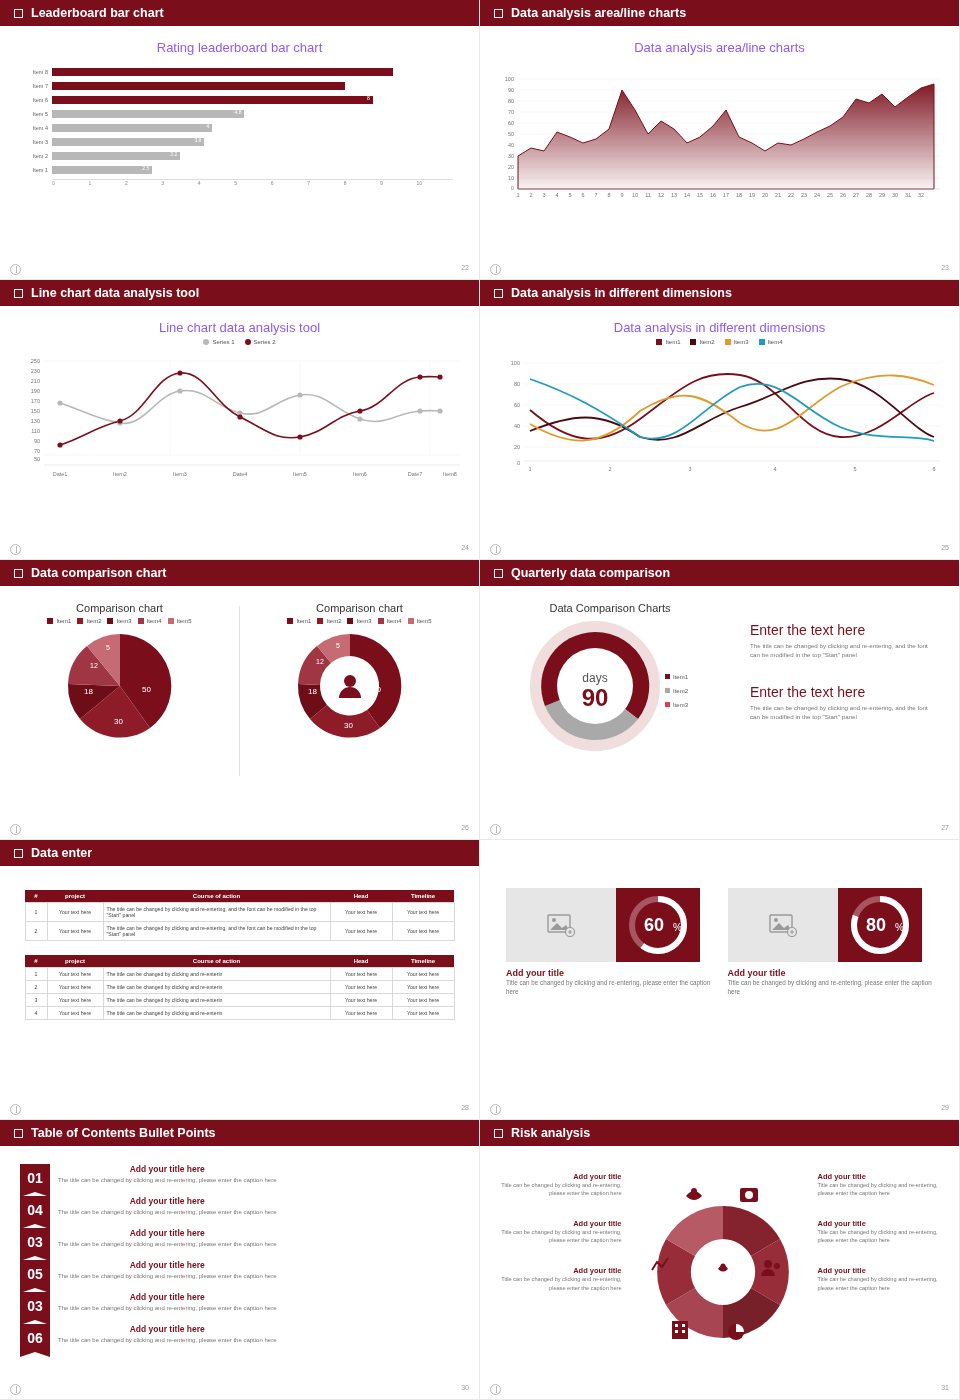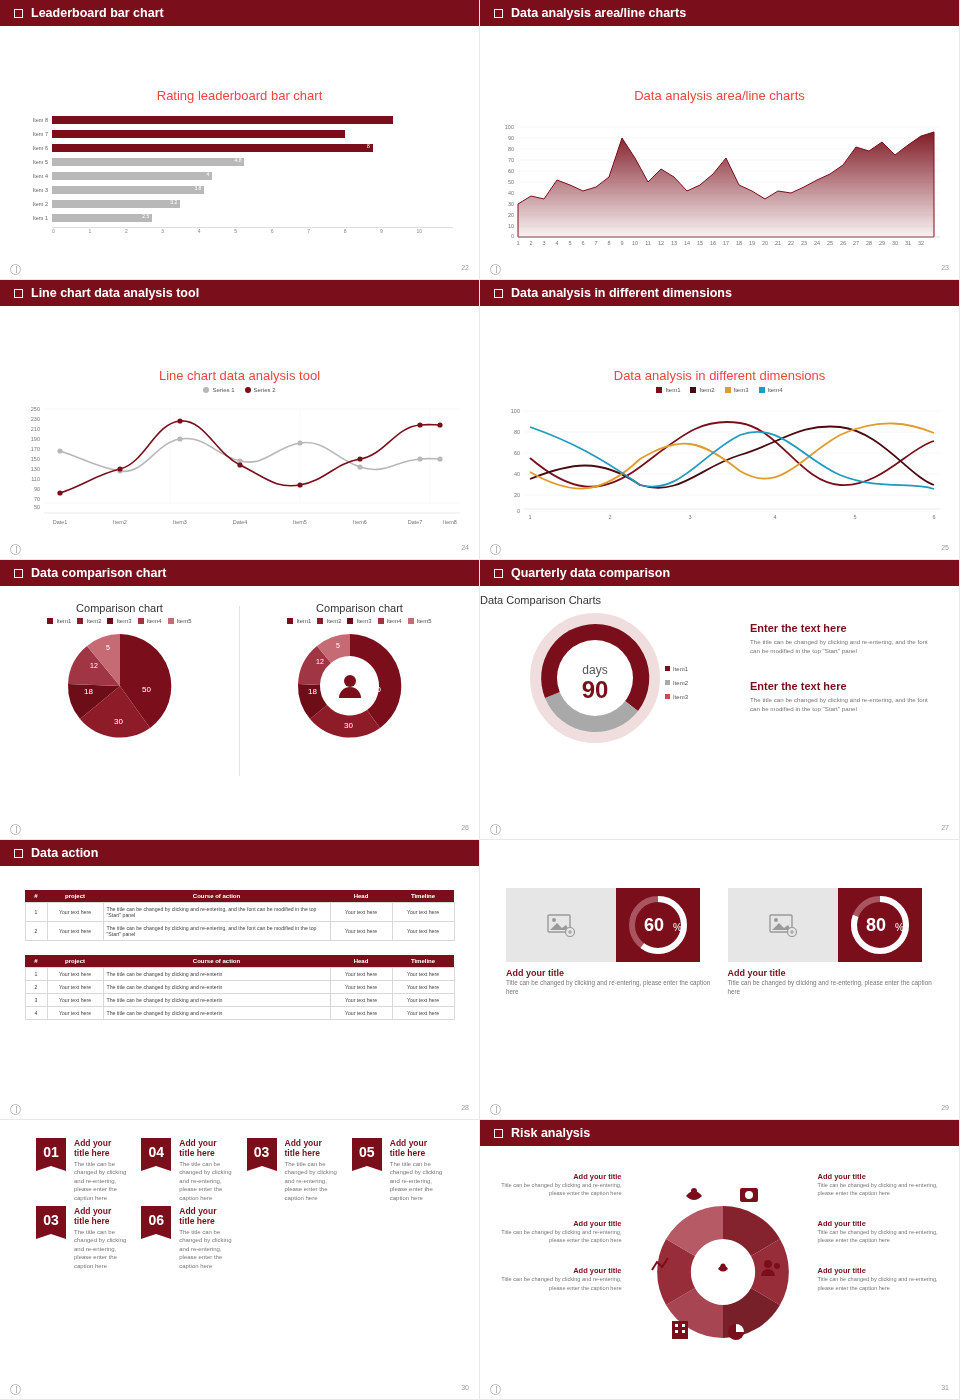--- a/index.html
+++ b/index.html
@@ -52,24 +52,23 @@
     position: relative;
   }
   .logo-mark::after {
     content: ''; position: absolute;
     left: 50%; top: 1px; bottom: 1px;
     width: 1px; background: #bbb;
   }
   .chart-title {
     text-align: center;
     font-size: 13px;
-    color: #ef4444;
+    color: #8b5cf6;
     padding-top: 14px;
     font-weight: normal;
-    margin-top: 48px;
   }
   .tick-lbl { font-size: 5.5px; fill: #777; }
 
   
   .barchart { padding: 10px 26px 0 26px; }
   .bar-row { display: flex; align-items: center; height: 14px; }
   .bar-cat { width: 26px; font-size: 5.5px; color: #666; text-align: right; padding-right: 4px;}
   .bar-track { flex: 1; position: relative; height: 8px; }
   .bar-fill { height: 8px; background: #b8b8b8; position: relative; }
   .bar-fill.hi { background: #7a0f1b; }
@@ -87,41 +86,41 @@
   .divider-v { width: 1px; background: #e0e0e0; margin: 20px 0; }
   .sub-title { text-align: center; font-size: 11px; color: #333; padding-top: 16px;}
 
   
   table.dt { width: 430px; margin: 8px auto 0; border-collapse: collapse; font-size: 5.5px; }
   table.dt th { background: #7a0f1b; color: #fff; font-size: 6px; padding: 3px 2px; font-weight: bold; }
   table.dt td { border: 1px solid #d9d9d9; padding: 3px 3px; color: #444; font-size: 5.2px; vertical-align: middle;}
   table.dt td.c { text-align: center; }
 
   
-  .toc { display: grid; grid-template-columns: 1fr 1fr 1fr 1fr; gap: 4px 14px; padding: 18px 36px; }
+  .toc { display: grid; grid-template-columns: 1fr; gap: 4px 14px; padding: 18px 20px; text-align: center; }
   .toc-item { display: flex; gap: 8px; }
   .toc-num {
     width: 30px; height: 28px; background: #7a0f1b; color: #fff;
     font-size: 14px; font-weight: bold; display: flex; align-items: center;
     justify-content: center; position: relative; flex: none;
   }
   .toc-num::after {
     content: ''; position: absolute; bottom: -5px; left: 0;
     border-left: 15px solid #7a0f1b; border-right: 15px solid #7a0f1b;
     border-bottom: 5px solid transparent;
   }
   .toc-t { font-size: 8.5px; font-weight: bold; color: #7a0f1b; margin-bottom: 2px;}
   .toc-d { font-size: 6px; color: #777; line-height: 1.4; }
 
   
   .risk-txt { font-size: 7.5px; font-weight: bold; color: #7a0f1b; }
   .risk-sub { font-size: 5.6px; color: #777; line-height: 1.45; }
 
   
-  .q-head { font-size: 11px; font-weight: bold; color: #7a0f1b; margin-bottom: 3px;}
+  .q-head { font-size: 14px; font-weight: normal; color: #7a0f1b; margin-bottom: 3px;}
   .q-body { font-size: 6.2px; color: #777; line-height: 1.5; }
 
   
   .cmp-card { display: flex; }
   .cmp-img { width: 110px; height: 74px; background: #e6e6e6; display:flex; align-items:center; justify-content:center;}
   .cmp-ring { width: 84px; height: 74px; background: #7a0f1b; display:flex;align-items:center;justify-content:center;}
   .addtitle { font-size: 9px; font-weight: bold; color: #7a0f1b; margin-top: 6px;}
   .addsub { font-size: 6.3px; color: #777; line-height:1.45; }
 </style>
 </head>
@@ -492,21 +491,21 @@
   </div>
 
   <div class="slide">
     <div class="slide-header">
       <span class="hdr-icon"></span>
       <span>Quarterly data comparison</span>
     </div>
     <div class="slide-body">
       <div style="display:flex;height:215px">
         <div style="width:260px;position:relative">
-          <div style="text-align:left;font-size:11px;color:#333;padding-top:8px">Data Comparison Charts</div>
+          <div style="text-align:center;font-size:11px;color:#333;padding-top:16px">Data Comparison Charts</div>
           <svg width="200" height="150" viewBox="0 0 200 150" style="margin-left:20px">
             <g transform="translate(95,72)">
               <circle cx="0" cy="0" r="54" fill="none" stroke="#f0dede" stroke-width="22"></circle>
               <path d="M0,-54 A54,54 0 0,1 43,33 L0,0 Z" fill="#7a0f1b"></path>
               <path d="M43,33 A54,54 0 0,1 -50,20 L0,0 Z" fill="#a9a9a9"></path>
               <path d="M-50,20 A54,54 0 0,1 0,-54 L0,0 Z" fill="#7a0f1b"></path>
               <circle cx="0" cy="0" r="38" fill="#fff"></circle>
               <text x="0" y="-4" text-anchor="middle" font-size="12" fill="#555">days</text>
               <text x="0" y="20" text-anchor="middle" font-size="24" font-weight="bold" fill="#7a0f1b">90</text>
             </g>
@@ -534,21 +533,21 @@
     </div>
     <div class="slide-footer">
       <span class="logo-mark"></span>
       <span>27</span>
     </div>
   </div>
 
   <div class="slide">
     <div class="slide-header">
       <span class="hdr-icon"></span>
-      <span>Data action</span>
+      <span>Data enter</span>
     </div>
     <div class="slide-body">
       <table class="dt" style="margin-top:24px">
         <tbody>
             <tr>
           <th style="width:22px">#</th>
           <th style="width:56px">project</th>
           <th>Course of action</th>
           <th style="width:62px">Head</th>
           <th style="width:62px">Timeline</th>
@@ -666,20 +665,24 @@
         </div>
       </div>
     </div>
     <div class="slide-footer">
       <span class="logo-mark"></span>
       <span>29</span>
     </div>
   </div>
 
   <div class="slide">
+    <div class="slide-header">
+      <span class="hdr-icon"></span>
+      <span>Table of Contents Bullet Points</span>
+    </div>
     <div class="slide-body">
       <div class="toc">
         <div class="toc-item">
             <div class="toc-num">01</div>
             <div>
               <div class="toc-t">Add your title here</div>
               <div class="toc-d">The title can be changed by clicking and re-entering, please enter the caption here</div>
             </div>
           </div>
         <div class="toc-item">

